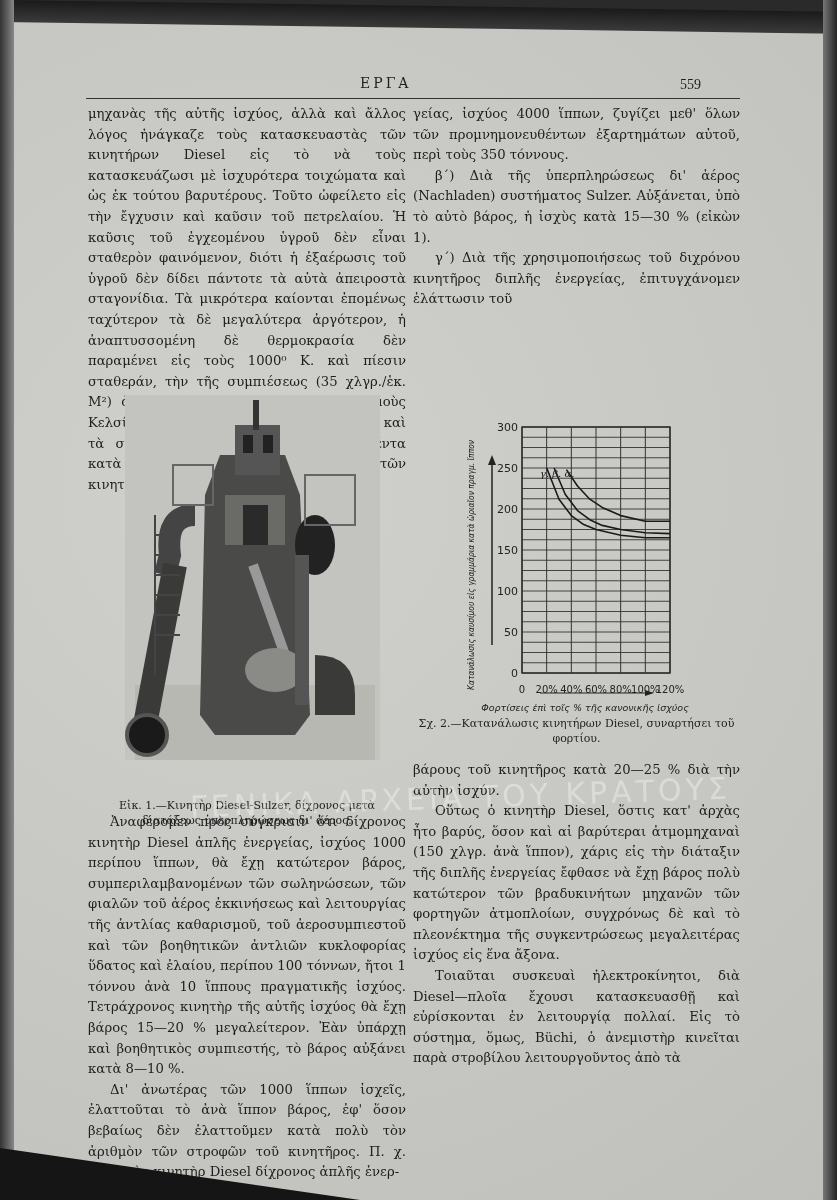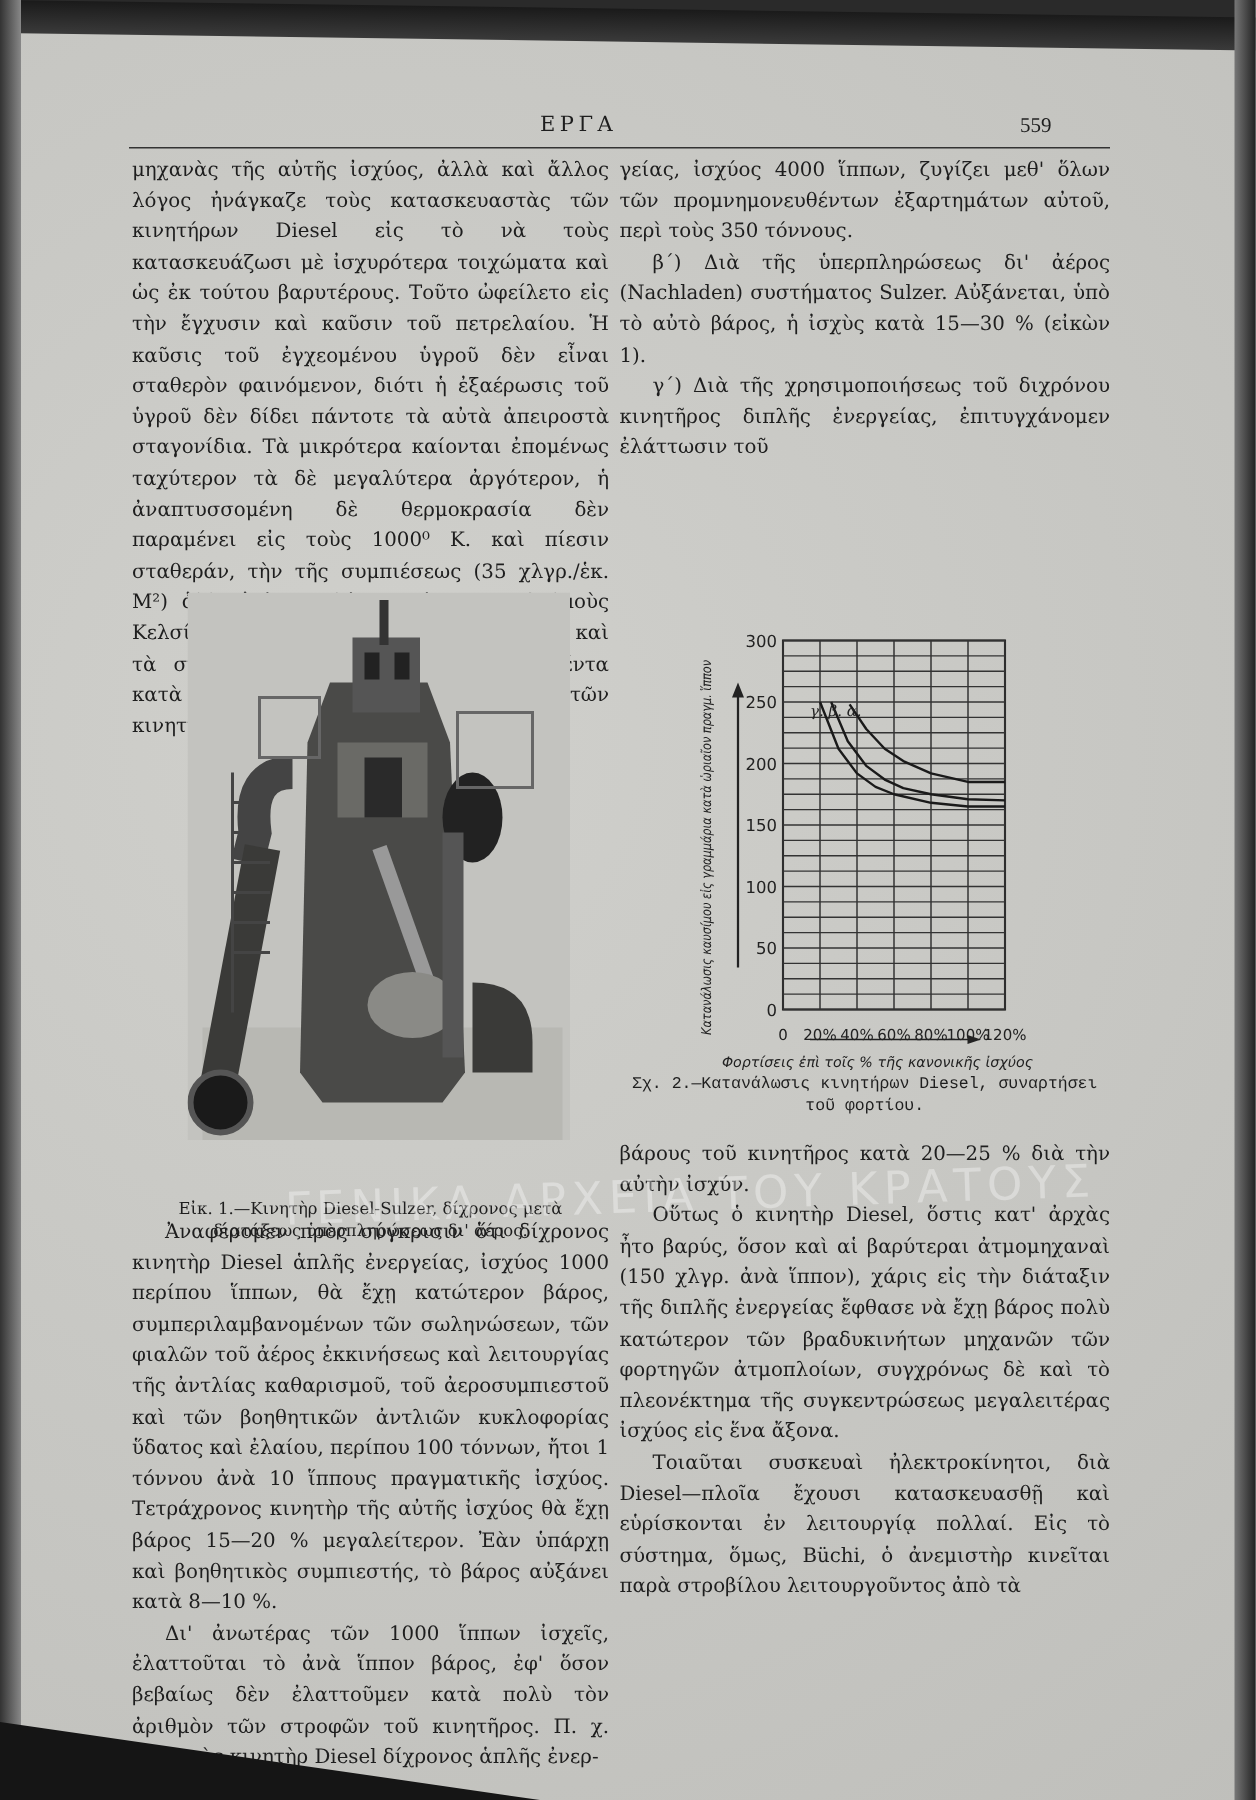--- a/index.html
+++ b/index.html
@@ -28,21 +28,21 @@
   .col p.ind { text-indent: 22px; }
   .col-left-top { left:88px; top:104px; width:318px; }
   .col-right-top { left:413px; top:104px; width:327px; }
   .col-left-bottom { left:88px; top:812px; width:318px; }
   .col-right-bottom { left:413px; top:760px; width:327px; }
 
   .figure1 { position:absolute; left:125px; top:395px; width:255px; height:365px; }
   .fig1-caption { position:absolute; left:88px; top:770px; width:318px; font-size:11px; line-height:15px; text-align:center;margin-top:28px; }
 
   .chart-wrap { position:absolute; left:440px; top:415px; width:260px; height:300px; }
-  .fig2-caption { position:absolute; left:413px; top:716px; width:327px; font-size:11px; line-height:15px; text-align:center;font-family:Liberation Mono, monospace; }
+  .fig2-caption { position:absolute; left:413px; top:716px; width:327px; font-size:11px; line-height:15px; text-align:center; }
 
   .watermark { position:absolute; left:190px; top:780px; font-family:"DejaVu Sans", sans-serif; font-size:30px; color:rgba(255,255,255,0.35); letter-spacing:4px; transform: rotate(-2deg); white-space:nowrap; }
 </style>
 </head>
 <body>
 
 <div class="page"></div>
 <div class="top-shadow"></div>
 <div class="left-edge"></div>
 <div class="right-edge"></div>

